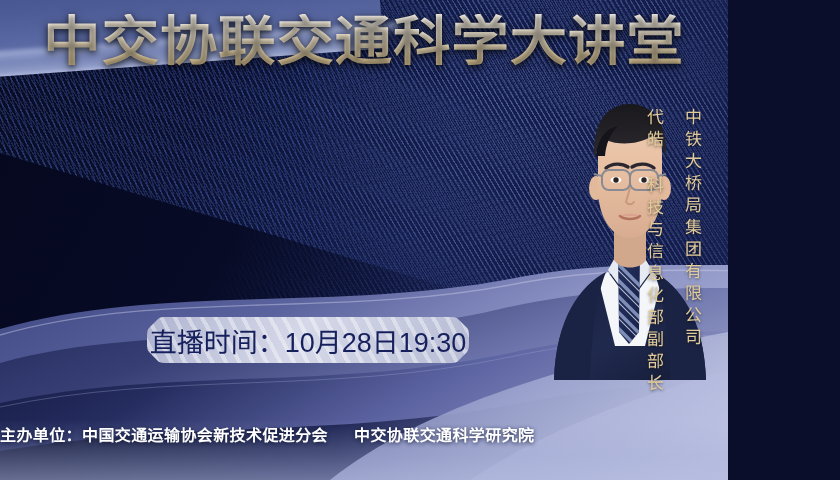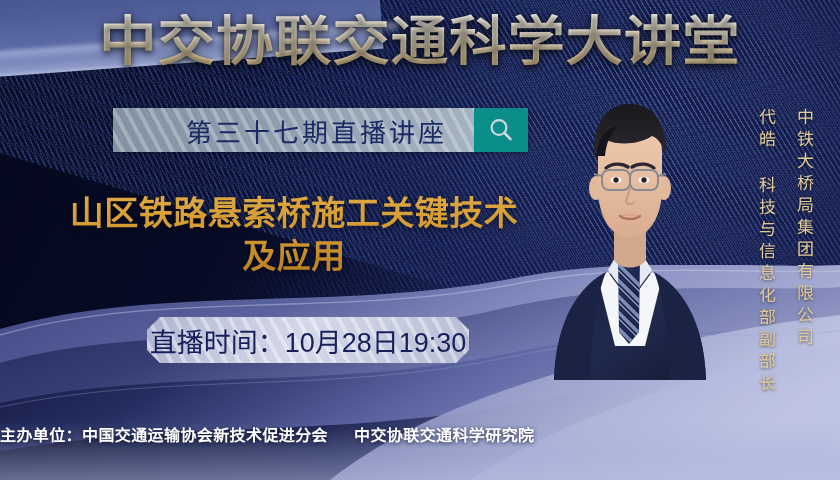--- a/index.html
+++ b/index.html
@@ -1,19 +1,19 @@
 <!DOCTYPE html>
 <html lang="zh-CN"><head>
 <meta charset="utf-8">
 <title>中交协联交通科学大讲堂</title>
 <style>
   html,body{margin:0;padding:0;background:#0a0e2a;}
   *{box-sizing:border-box;}
   .poster{
-    position:relative;width:840px;height:480px;overflow:hidden;
+    position:relative;width:728px;height:480px;overflow:hidden;
     font-family:"Liberation Sans","DejaVu Sans",sans-serif;
     background:#121a४0;
     background-color:#0c4a6e;
     user-select:none;
   }
 
   
   .bg-base{
     position:absolute;inset:0;
     background:
@@ -147,20 +147,21 @@
   .lecture-title .l2{display:block;}
 
   
   .time-pill{
     position:absolute;left:147px;top:317px;width:322px;height:46px;
     display:flex;align-items:center;justify-content:center;
     clip-path:polygon(13px 0,calc(100% - 13px) 0,100% 13px,100% calc(100% - 13px),calc(100% - 13px) 100%,13px 100%,0 calc(100% - 13px),0 13px);
     background:linear-gradient(112deg,#aeb3cf 0%,#c3c7dd 22%,#d5d8e8 48%,#c8cce0 72%,#b6bbd4 100%);
     box-shadow:0 2px 6px rgba(0,0,0,.4);
     overflow:hidden;
+    border-radius:18px;
   }
   .time-pill::before{
     content:"";position:absolute;inset:0;
     background-image:repeating-linear-gradient(
       62deg,
       rgba(255,255,255,0.00) 0px,
       rgba(255,255,255,0.00) 8px,
       rgba(255,255,255,0.38) 8px,
       rgba(255,255,255,0.38) 12px);
     pointer-events:none;
@@ -252,36 +253,21 @@
       <path d="M330,215 C400,160 500,120 640,86 C720,66 790,56 840,50 L840,215 Z" fill="url(#sg5)" opacity=".88"></path>
       <path d="M470,215 C540,168 640,128 760,96 C800,86 825,80 840,77 L840,215 Z" fill="#b7bce0" opacity=".55"></path>
       <path d="M0,70 C160,24 340,54 520,18 C640,-4 760,10 840,6" fill="none" stroke="#c9cee8" stroke-width="1.4" opacity=".45"></path>
       <path d="M0,142 C170,106 330,130 510,92 C650,62 770,74 840,66" fill="none" stroke="#9ea5cf" stroke-width="1" opacity=".35"></path>
     </svg>
   </div>
   <div class="bottom-fade"></div>
 
   <div class="main-title">中交协联交通科学大讲堂</div>
 
-  <div class="subtitle-bar">
-    <div class="subtitle-text">第三十七期直播讲座</div>
-    <div class="search-box">
-      <span>
-        <svg width="30" height="30" viewBox="0 0 30 30" aria-hidden="true">
-          <circle cx="13" cy="12.5" r="7.4" fill="none" stroke="#cfd6dc" stroke-width="2.2"></circle>
-          <line x1="18.4" y1="18" x2="24.4" y2="24" stroke="#cfd6dc" stroke-width="2.6" stroke-linecap="round"></line>
-        </svg>
-      </span>
-    </div>
-  </div>
-
-  <div class="lecture-title">
-    <span>山区铁路悬索桥施工关键技术</span>
-    <span class="l2">及应用</span>
-  </div>
+
 
   <div class="time-pill">
     <span class="time-text">直播时间：10月28日19:30</span>
   </div>
 
   <div class="portrait">
     <svg width="180" height="284" viewBox="0 0 180 284" aria-hidden="true">
       <defs>
         <linearGradient id="skin" x1="0" y1="0" x2="0" y2="1">
           <stop offset="0%" stop-color="#f0cdb2"></stop>

